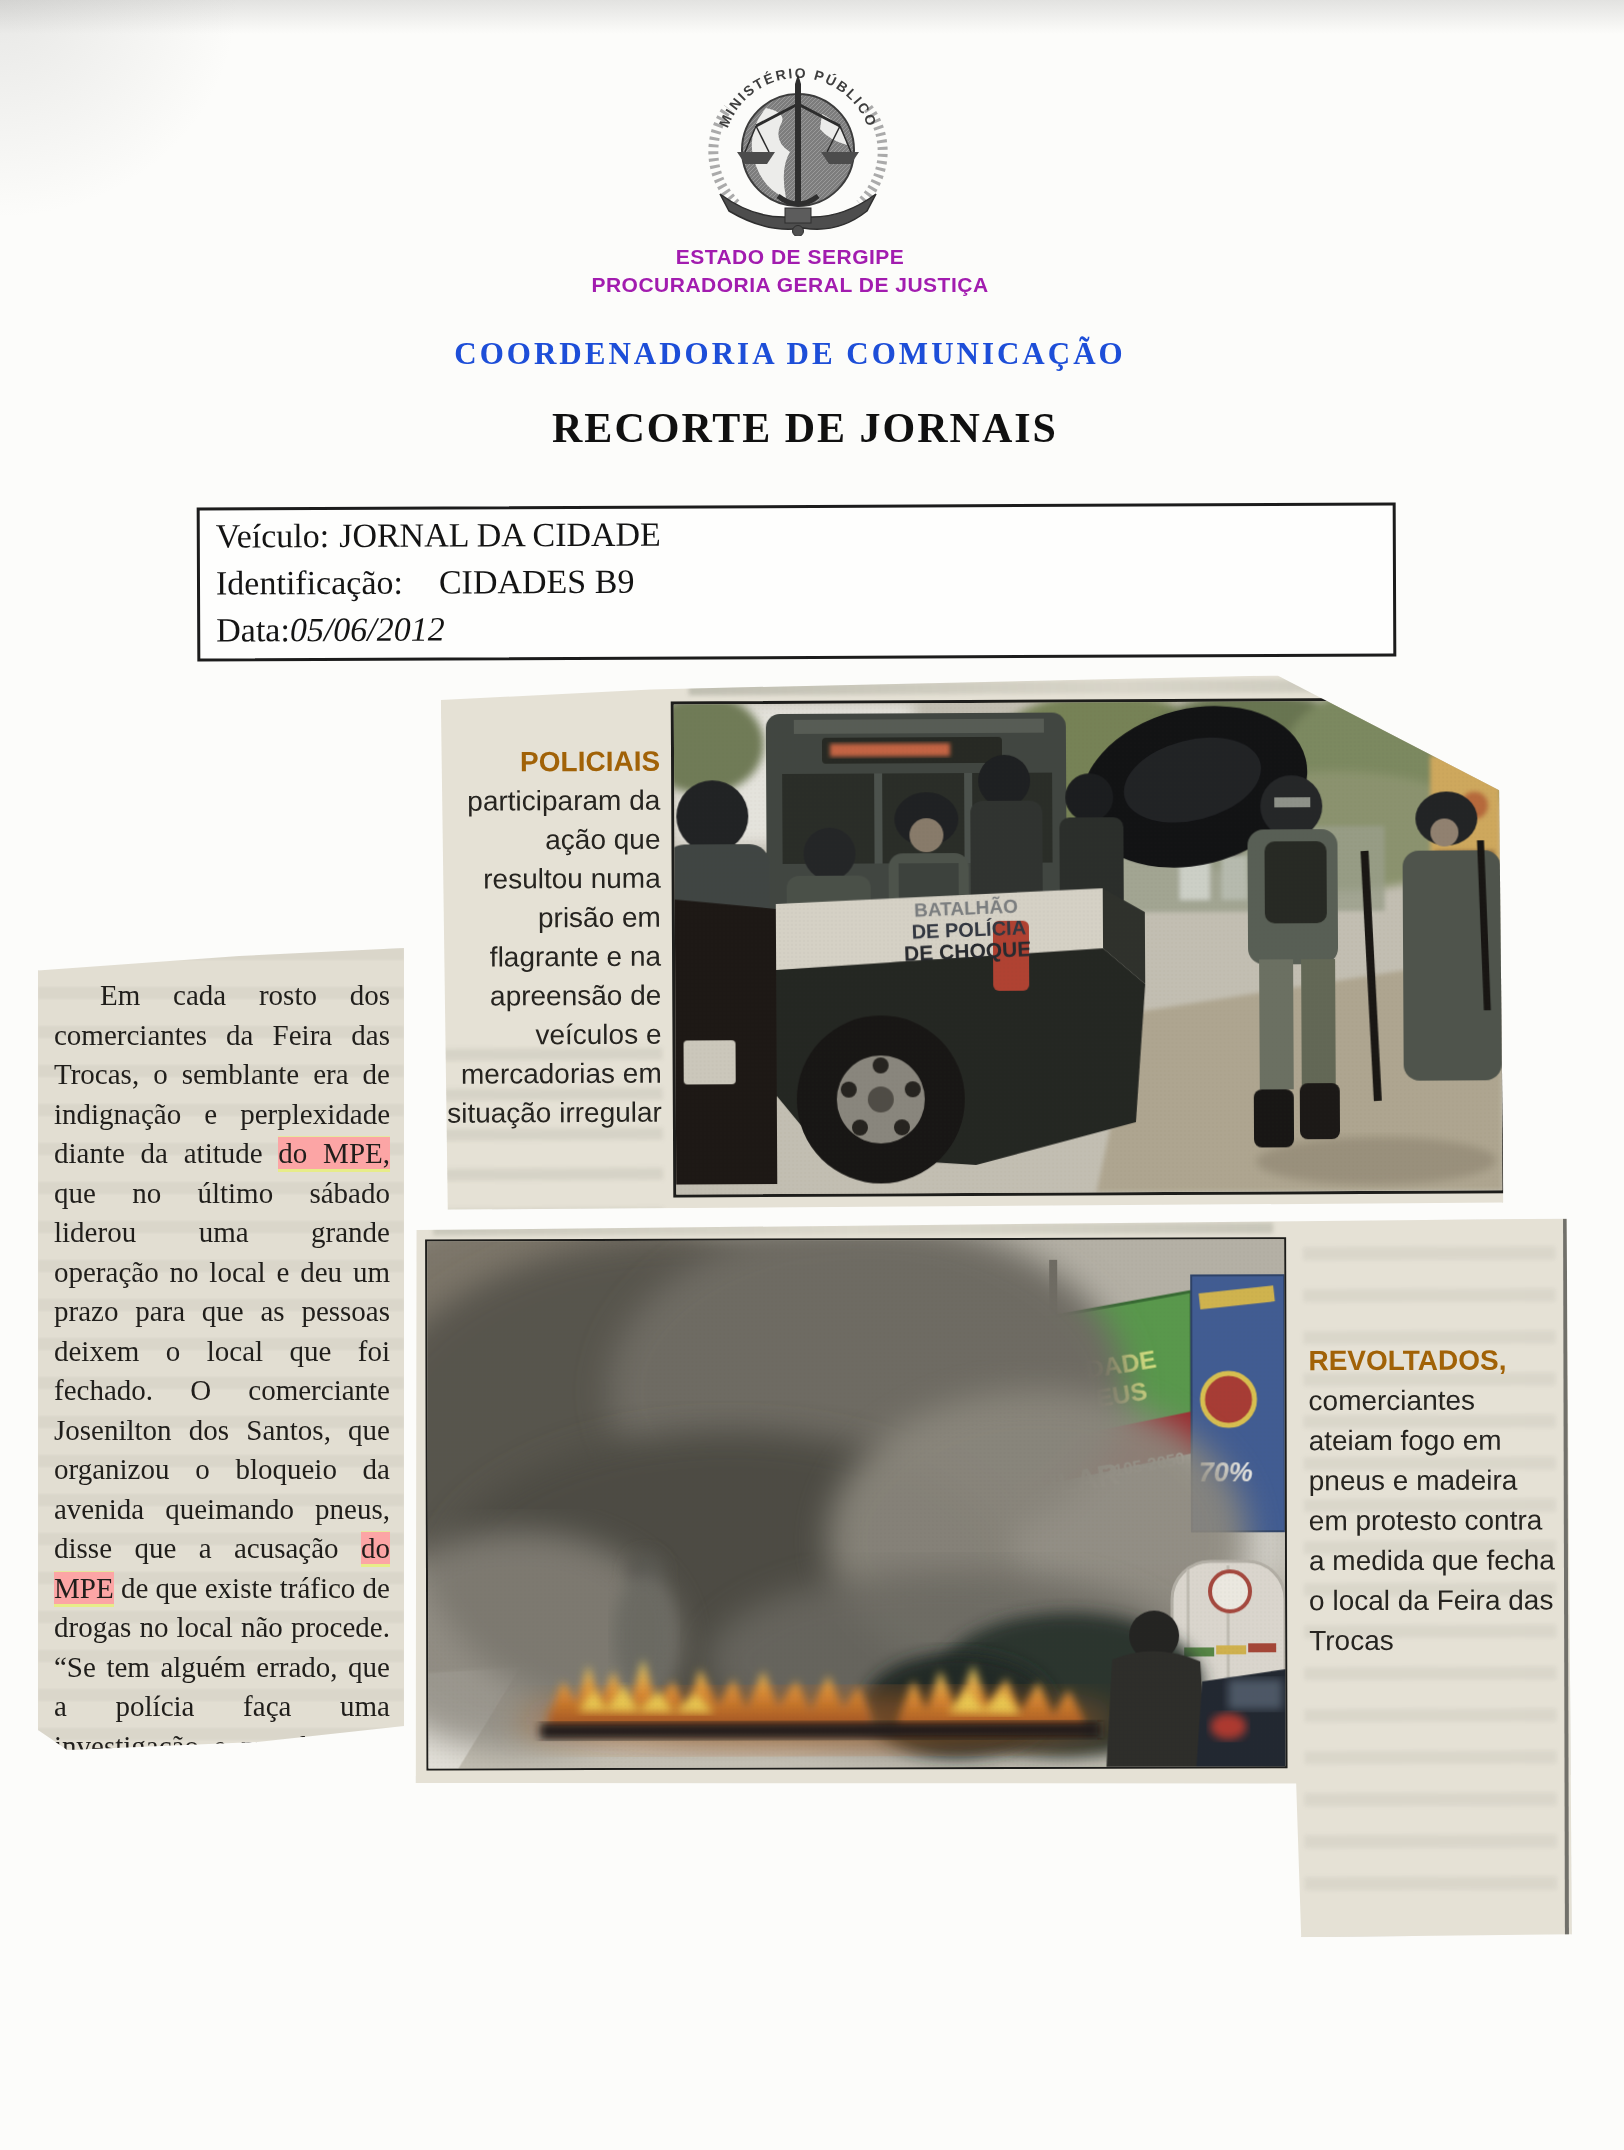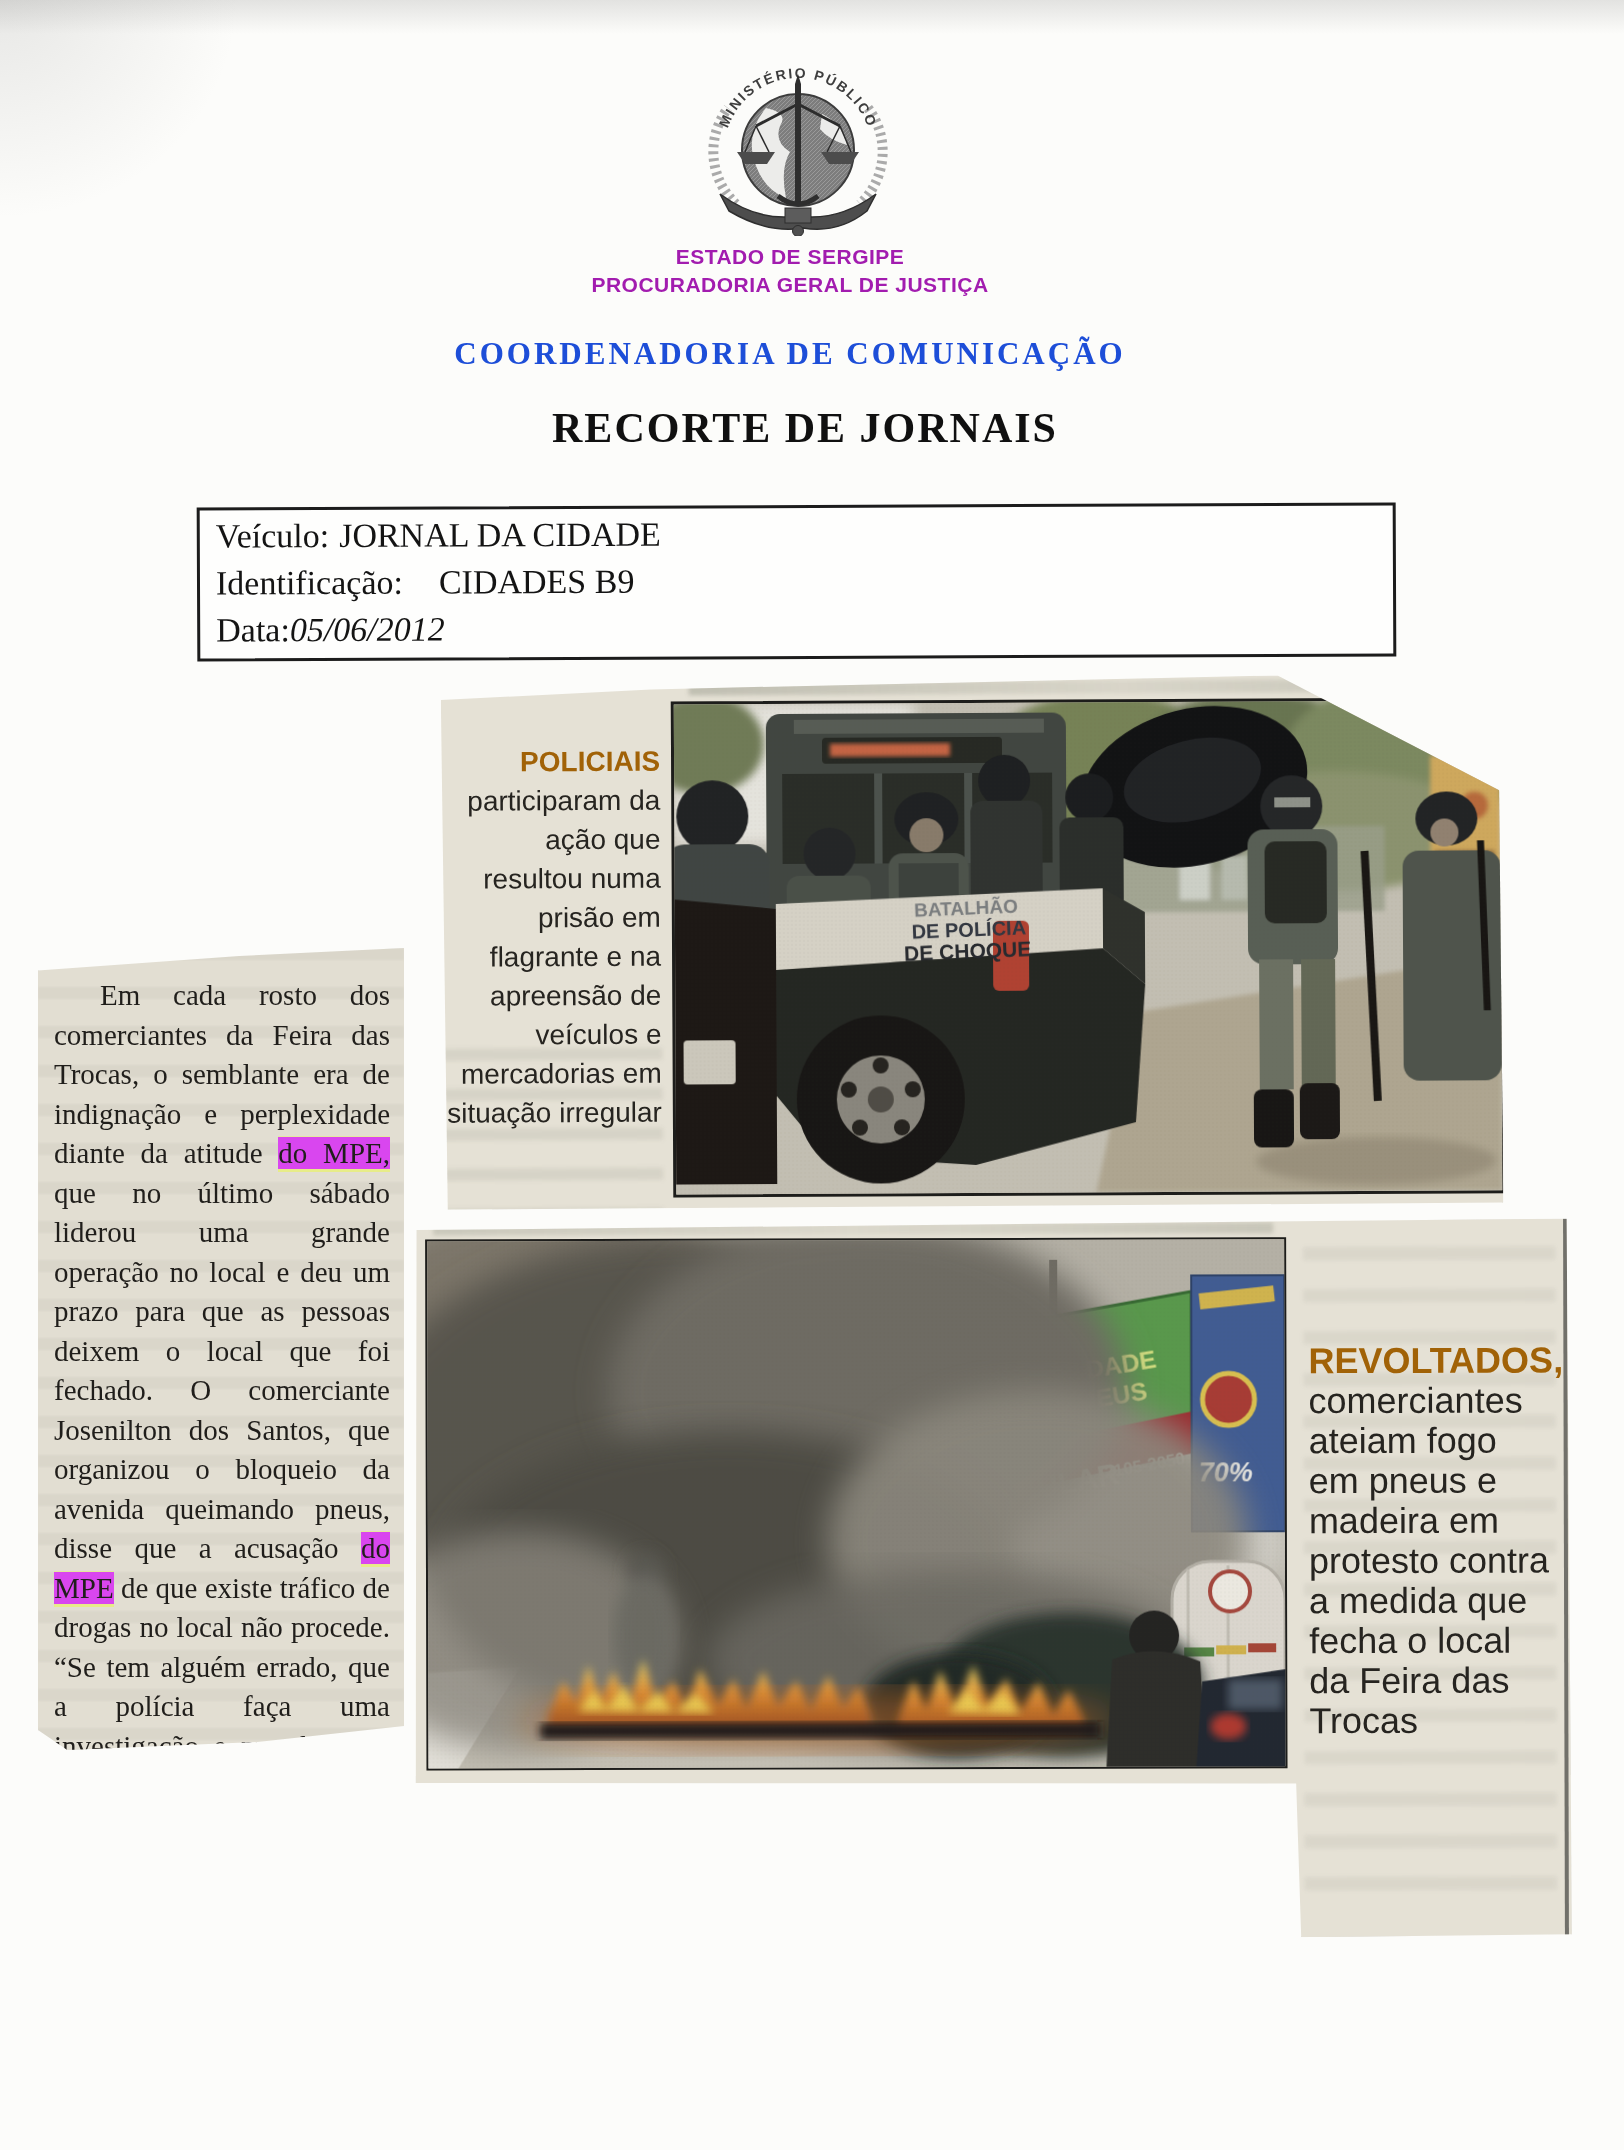--- a/index.html
+++ b/index.html
@@ -60,25 +60,25 @@
     filter:blur(1px);}
   
   .photo-frame{border:3px solid #1d1d1b;background:#cfcabc;}
   .photo1{left:232px;top:24px;width:826px;height:490px;}
   .photo2{left:12px;top:18px;width:857px;height:527px;border-width:2px;}
   .photo-frame svg{display:block;filter:blur(.4px) saturate(.85) contrast(.96);}
   
   .caption{font-family:"Liberation Sans","DejaVu Sans",sans-serif;color:#262420;}
   .caption .lead{font-weight:bold;color:#a16207;}
   .caption1{left:6px;top:64px;width:215px;text-align:right;font-size:28px;line-height:39px;}
-  .caption2{left:895px;top:122px;width:248px;text-align:left;font-size:36px;line-height:40px;}
+  .caption2{left:895px;top:122px;width:248px;text-align:left;font-size:28px;line-height:40px;}
   
   .article-text{left:16px;top:28px;width:336px;font-size:29px;line-height:39.5px;
     text-align:justify;text-indent:46px;color:#201e1b;}
-  .hl{background:#d946ef;box-shadow:0 3px 0 rgba(231,238,125,.85),0 -1px 0 rgba(231,238,125,.6);}
+  .hl{background:#fca5a5;box-shadow:0 3px 0 rgba(231,238,125,.85),0 -1px 0 rgba(231,238,125,.6);}
 </style>
 </head>
 <body>
 
 <div class="abs scan-shade-top"></div>
 <div class="abs scan-shade-corner"></div>
 <div class="abs speckles"></div>
 
 <div class="abs seal-wrap">
   <svg width="180" height="190" viewBox="0 0 180 190">

